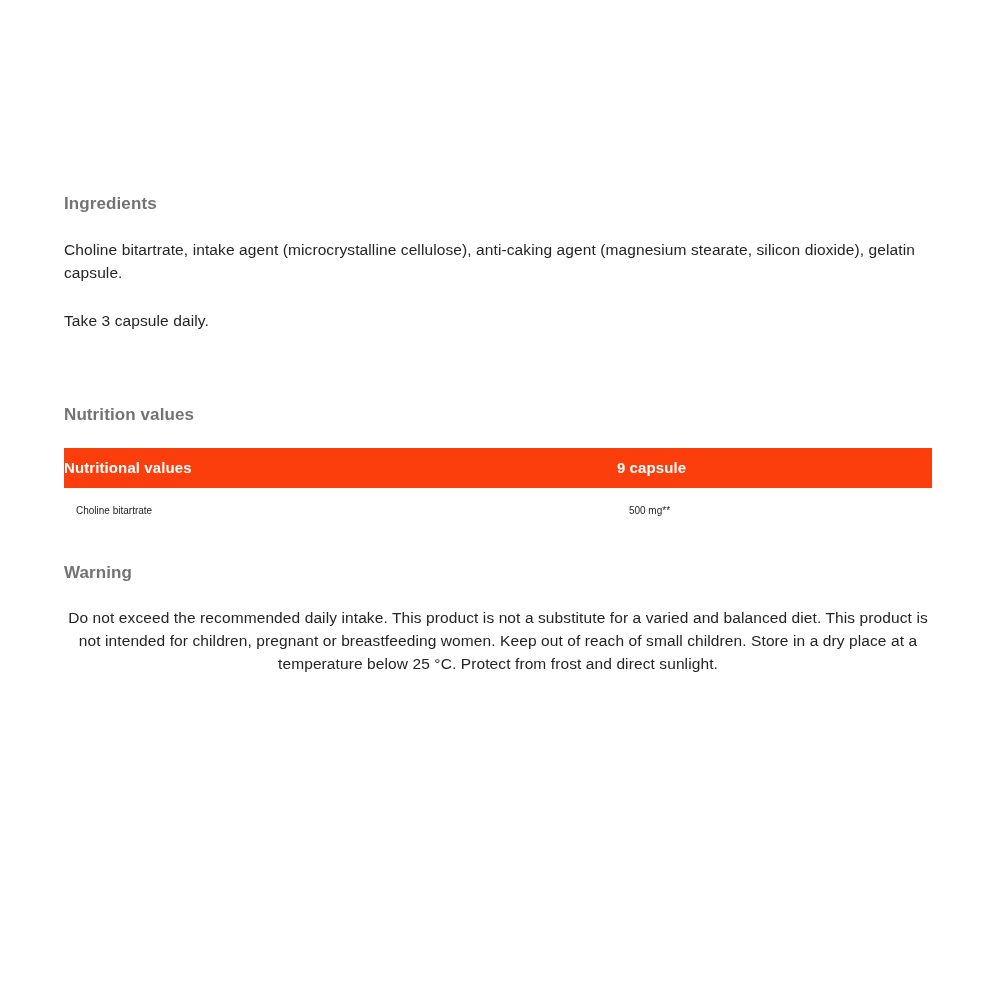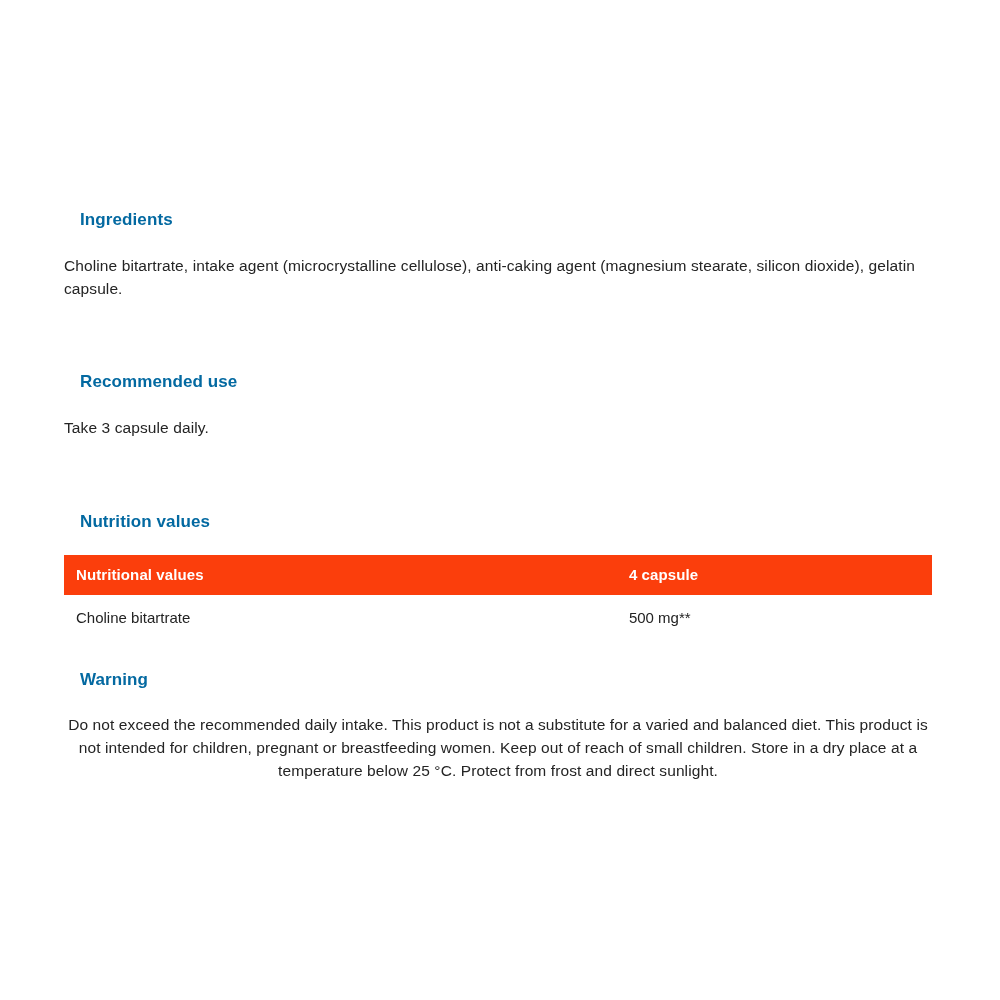--- a/index.html
+++ b/index.html
@@ -13,25 +13,25 @@
   .page {
     width: 1000px;
     height: 1000px;
     background: #ffffff;
     overflow: hidden;
   }
   .content {
     padding: 194px 68px 0 64px;
   }
   .section-heading {
-    margin: 16px;
+    margin: 0;
     font-size: 17px;
     line-height: 20px;
     font-weight: 700;
-    color: #0369a1;
+    color: #737373;
     letter-spacing: 0.1px;
   }
   .body-text {
     margin: 24px 0 0 0;
     font-size: 15.5px;
     line-height: 23.3px;
     font-weight: 400;
     color: #242424;
     letter-spacing: 0.1px;
   }
@@ -42,28 +42,28 @@
     width: 100%;
     margin-top: 23px;
     border-collapse: collapse;
   }
   .nv-table th {
     height: 40px;
     color: #ffffff;
     font-size: 15px;
     font-weight: 700;
     text-align: left;
-    padding: 0 0 0 12px;
+    padding: 0 0 0 0;
     letter-spacing: 0.1px;
     margin-top: 48px;
   }
   .nv-table th.col-name { width: 63.7%; }
   .nv-table td {
     height: 46px;
-    font-size: 15px;
+    font-size: 10px;
     font-weight: 400;
     color: #232323;
     padding: 0 0 0 12px;
     vertical-align: middle;
   }
   .footnote {
     margin: 19px 0 0 0;
     font-size: 15.2px;
     line-height: 22px;
     color: #232323;
@@ -77,32 +77,31 @@
 
 <div class="page">
   <div class="content">
 
     <section>
       <h2 class="section-heading">Ingredients</h2>
       <p class="body-text">Choline bitartrate, intake agent (microcrystalline cellulose), anti-caking agent (magnesium stearate, silicon dioxide), gelatin capsule.</p>
     </section>
 
     <section>
-      <h2 class="section-heading mt-section">Recommended use</h2>
       <p class="body-text">Take 3 capsule daily.</p>
     </section>
 
     <section>
       <h2 class="section-heading mt-section-lg">Nutrition values</h2>
 
       <table class="nv-table">
         <thead>
           <tr>
             <th class="col-name" style="background: rgb(251, 62, 12); color: rgb(255, 255, 255);">Nutritional values</th>
-            <th style="background: rgb(251, 62, 12); color: rgb(255, 255, 255);">4 capsule</th>
+            <th style="background: rgb(251, 62, 12); color: rgb(255, 255, 255);">9 capsule</th>
           </tr>
         </thead>
         <tbody>
           <tr>
             <td>Choline bitartrate</td>
             <td>500 mg**</td>
           </tr>
         </tbody>
       </table>
 

